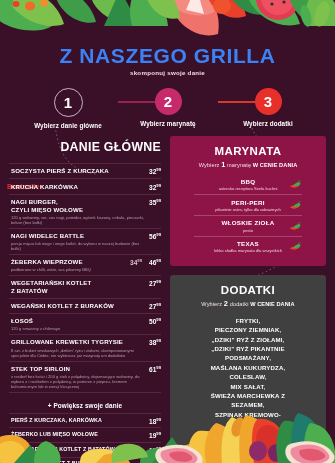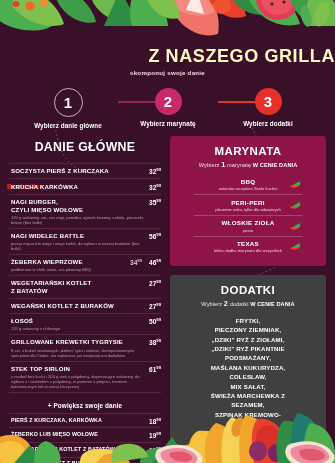--- a/index.html
+++ b/index.html
@@ -13,22 +13,22 @@
 
   
   .deco{position:absolute;pointer-events:none;}
 
   .topdeco{top:0;left:0;width:335px;height:46px;overflow:hidden;}
   .botdeco{bottom:0;left:0;width:335px;height:58px;overflow:hidden;}
 
   
   .hdr{position:absolute;top:46px;left:0;width:335px;text-align:center;}
   .title{
-    font-size:18px;font-weight:bold;color:#fef9c3;letter-spacing:.6px;
-    margin:0;line-height:20px;text-align:right;
+    font-size:21px;font-weight:bold;color:#3b82f6;letter-spacing:.6px;
+    margin:0;line-height:20px;
   }
   .subtitle{
     font-size:6.2px;color:#f2dbe6;letter-spacing:.25px;margin-top:3px;font-weight:bold;
   }
 
   
   .steps{position:absolute;top:88px;left:0;width:335px;height:42px;}
   .step{position:absolute;text-align:center;width:96px;}
   .circ{
     width:27px;height:27px;border-radius:50%;margin:0 auto;
@@ -41,21 +41,21 @@
   .steplbl{font-size:6.3px;font-weight:bold;color:#fff;margin-top:5px;letter-spacing:.1px;}
   .arrow{position:absolute;top:13px;height:1.6px;}
   .arrow::after{
     content:"";position:absolute;right:-1px;top:-2.6px;
     border-left:5px solid currentColor;border-top:3.2px solid transparent;border-bottom:3.2px solid transparent;
   }
 
   
   .leftcol{position:absolute;left:9px;top:140px;width:152px;}
   .sec-title{
-    font-size:12.3px;font-weight:bold;color:#fff;text-align:center;letter-spacing:.3px;margin-bottom:9px;
+    font-size:12.3px;font-weight:bold;color:#fff;text-align:right;letter-spacing:.3px;margin-bottom:9px;
   }
   .bestseller{
     position:absolute;left:-2px;top:20px;font-size:7px;font-weight:bold;color:#e8302a;
     letter-spacing:.2px;opacity:.95;
   }
   .row{
     display:flex;justify-content:space-between;align-items:flex-start;
     border-bottom:.8px solid #5a2540;padding:3.2px 0 3px 2px;position:relative;
   }
   .row:first-of-type{border-top:.8px solid #5a2540;}

